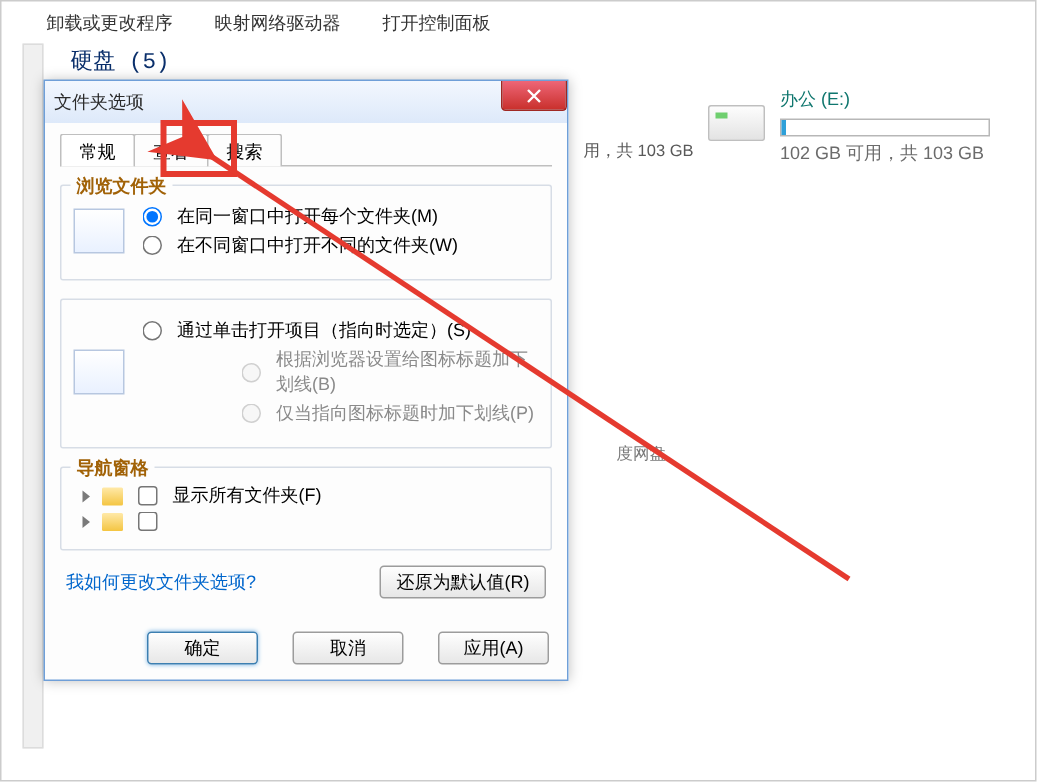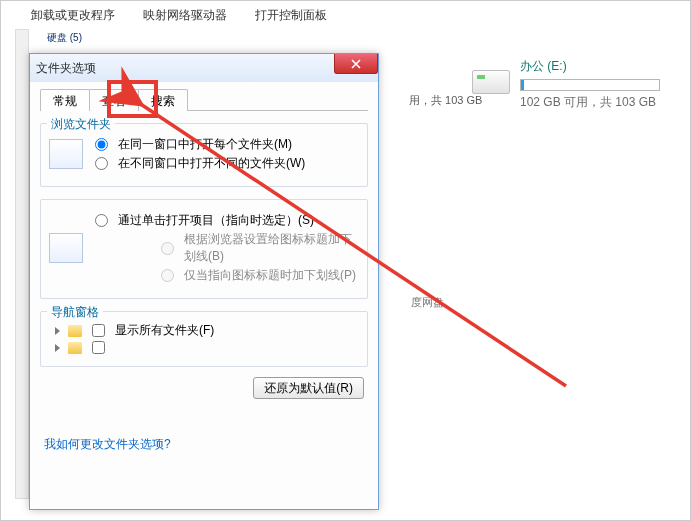--- a/index.html
+++ b/index.html
@@ -3,55 +3,55 @@
 <meta charset="utf-8">
 <style>
   * { box-sizing: border-box; font-family: "Microsoft YaHei", "Segoe UI", Tahoma, sans-serif; font-size: 12px; }
   body { margin: 0; width: 691px; height: 521px; background: #fff; position: relative; overflow: hidden; border: 1px solid #ccc; }
 
   
   .top-links { position: absolute; top: 3px; left: 30px; right: 0; height: 22px; display: flex; gap: 28px; color: #333; align-items: center; }
   .top-links span { cursor: default; }
 
   
-  .section-title { position: absolute; top: 30px; left: 46px; color: #0a2f6b; font-size: 10px; }
+  .section-title { position: absolute; top: 30px; left: 46px; color: #0a2f6b; font-size: 15px; font-family: Liberation Mono, monospace; }
 
   
   .left-scroll { position: absolute; left: 14px; top: 28px; width: 14px; height: 470px; background: #f0f0f0; border: 1px solid #dcdcdc; }
 
   
   .drive { position: absolute; right: 20px; top: 57px; width: 150px; }
   .drive-icon { width: 38px; height: 24px; background: linear-gradient(#fdfdfd,#e3e3e3); border:1px solid #bfbfbf; border-radius:2px; position:absolute; left:-48px; top:12px;}
   .drive-icon::after{content:"";position:absolute;left:4px;top:4px;width:8px;height:4px;background:#6fcf6f;}
   .drive-title { color: #0f766e; }
   .drive-bar { margin-top: 4px; width: 140px; height: 12px; border:1px solid #b7b7b7; background:#fff; position:relative;}
   .drive-bar-fill{position:absolute;left:0;top:0;bottom:0;width:3px;background:#2ea0d9;}
   .drive-sub { color:#6b6b6b; margin-top:3px; font-size:12px;}
 
   
   .drive-bg ,.drive-bg2 { position:absolute; color:#595959; font-size:11px;}
-  .drive-bg { left:388px; top:92px;margin-left:20px;}
+  .drive-bg { left:388px; top:92px;}
   .drive-bg2{ left:410px; top:294px; color:#787878;}
 
   
-  .dlg { position:absolute; left:28px; top:52px; width:350px; height:457px;
+  .dlg { position:absolute; left:28px; top:52px; width:350px; height:401px;
          background:linear-gradient(#f7fbff,#eaf1fb 28px,#fdfdfd 28px,#fdfdfd);
          border:1px solid #6f9fd8; box-shadow:0 0 8px rgba(0,0,0,.25);}
   .dlg-titlebar{height:28px;background:linear-gradient(#f2f7fe,#dde9fa);display:flex;align-items:center;padding:0 6px;color:#2b2b2b;position:relative;}
   .dlg-close{position:absolute;right:0;top:0;width:44px;height:20px;background:linear-gradient(#e67,#c9302c);border:1px solid #9f2823;border-top:none;border-radius:0 0 3px 3px;display:flex;align-items:center;justify-content:center;color:#fff;}
   .dlg-close svg{width:10px;height:10px;}
 
   .dlg-body{position:absolute;inset:28px 0 0 0;padding:6px 10px 8px;}
   .tabs{display:flex;gap:0;border-bottom:1px solid #bfbfbf;height:23px;}
   .tab{padding:3px 12px;border:1px solid #bfbfbf;border-bottom:none;background:#fdfdfd;margin-right:-1px;position:relative;top:1px;border-radius:2px 2px 0 0;}
   .tab.active{background:#fff;z-index:2;}
   .tab-highlight{position:absolute;left:77px;top:26px;width:43px;height:30px;border:4px solid #e53a2f;box-sizing:content-box;pointer-events:none;z-index:5;}
 
   .groupbox{border:1px solid #d7dde6;margin-top:12px;padding:8px 8px 10px;position:relative;border-radius:2px;}
-  .groupbox>.legend{position:absolute;top:-8px;left:6px;background:#fdfdfd;padding:0 4px;color:#0369a1;}
+  .groupbox>.legend{position:absolute;top:-8px;left:6px;background:#fdfdfd;padding:0 4px;color:#a16207;font-weight:bold;}
   .row{display:flex;align-items:center;margin:2px 0 2px 0;gap:6px;}
   .row.indent2{margin-left:66px;}
   .folder-ico{width:34px;height:30px;border:1px solid #b7c7e0;background:linear-gradient(#fff,#e9f1ff);display:inline-block;margin-right:6px;flex:none;}
   .nav-folder{width:14px;height:12px;background:linear-gradient(#ffe9a8,#f4c542);display:inline-block;margin-right:4px;border-radius:1px;position:relative;}
   .nav-arrow{display:inline-block;width:0;height:0;border-top:4px solid transparent;border-bottom:4px solid transparent;border-left:5px solid #7a7a7a;margin-right:2px;}
   input[type=radio],input[type=checkbox]{margin:0 4px 0 0;}
   .sub-dim{color:#8a8a8a;}
 
   .link-help{color:#0066cc;position:absolute;left:14px;bottom:56px;cursor:pointer;}
 
@@ -157,20 +157,25 @@
           <input type="checkbox" style="">
         </div>
     </div>
 
     <div class="restore-row">
       <div class="btn">还原为默认值(R)</div>
     </div>
 
     <a class="link-help">我如何更改文件夹选项?</a>
 
+    <div class="btn-row">
+      <div class="btn default">确定</div>
+      <div class="btn">取消</div>
+      <div class="btn">应用(A)</div>
+    </div>
   </div>
   <div class="tab-highlight"></div>
 </div>
 
 <svg class="arrow-svg">
   <defs>
     <marker id="ah" markerWidth="14" markerHeight="12" refX="2" refY="6" orient="auto">
       <path d="M12 0 L0 6 L12 12 L8 6 Z" fill="#e53a2f"></path>
     </marker>
   </defs>

